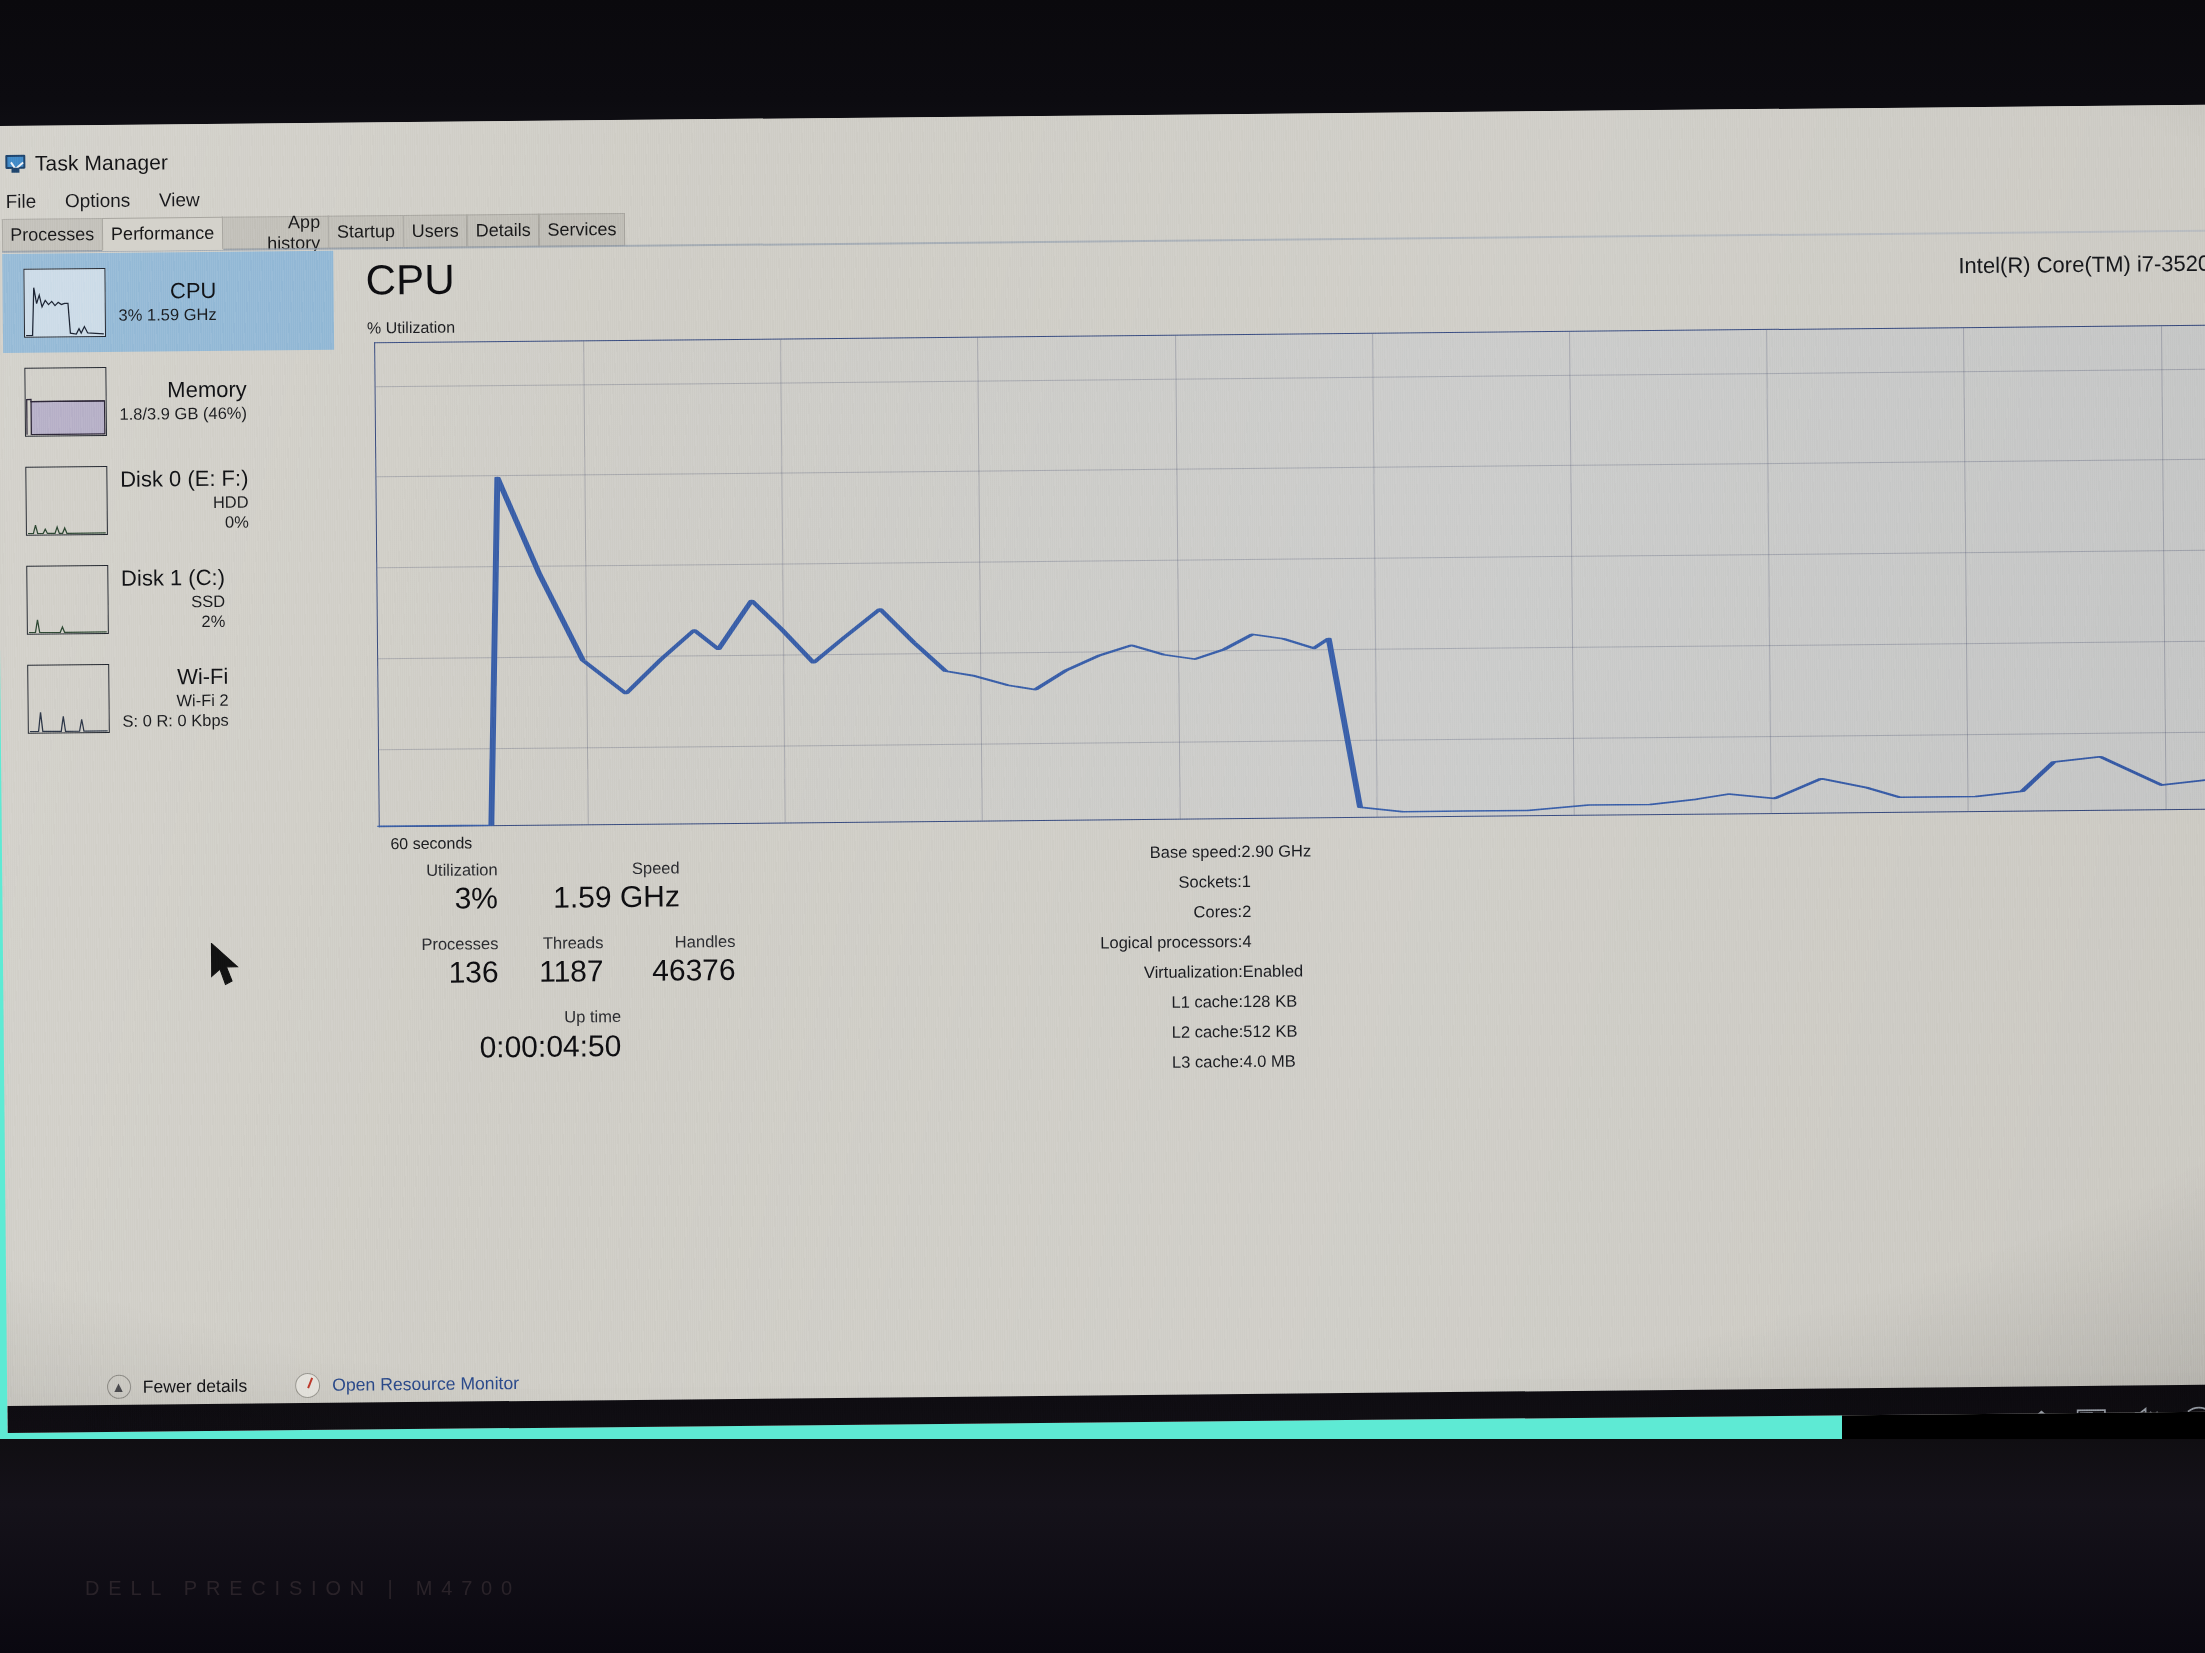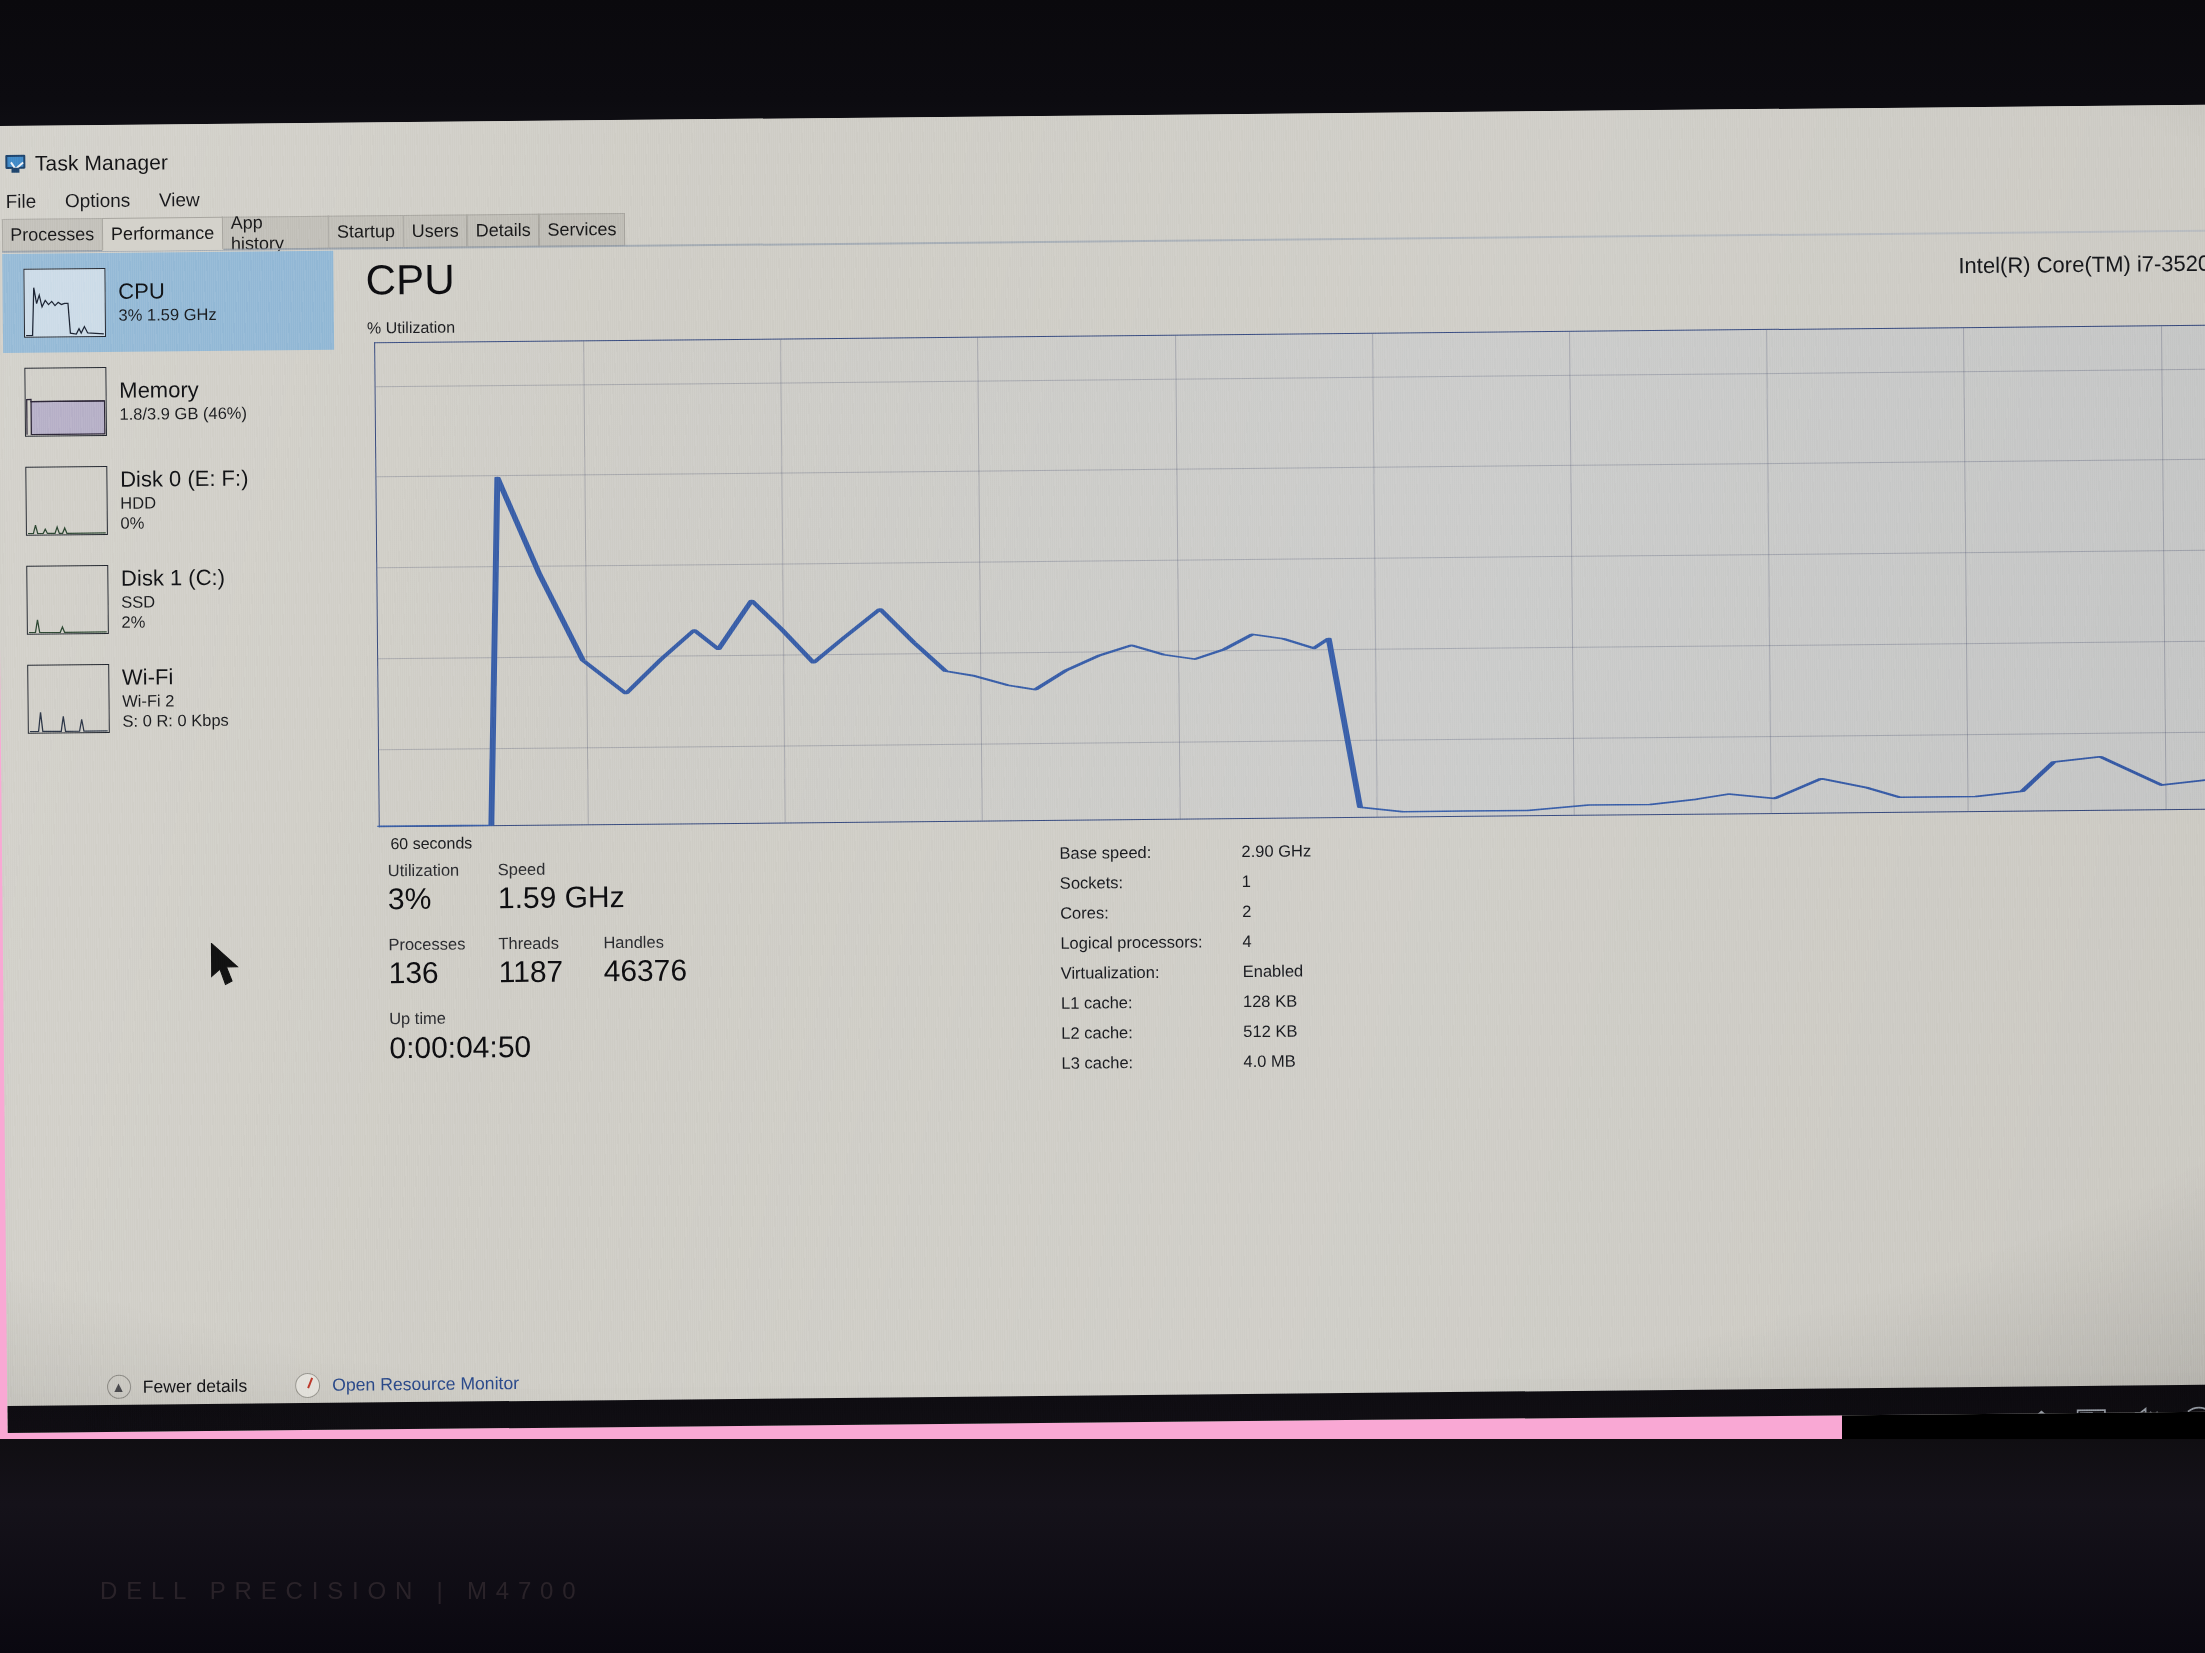--- a/index.html
+++ b/index.html
@@ -7,34 +7,35 @@
     width: 2205px; height: 1654px;
     background: #000;
     font-family: "Liberation Sans", sans-serif;
     overflow: hidden;
   }
 
   
   #photo {
     position: relative;
     width: 1842px; height: 1654px;
-    background: #f9a8d4;
+    background: #5eead4;
+    text-align: right;
   }
   
   .bezel-top {
     position: absolute; left: 0; top: 0; width: 2205px; height: 165px;
     background: linear-gradient(180deg,#0a090d 0%, #0c0b10 60%, #131218 100%);
   }
   .bezel-bottom {
     position: absolute; left: 0; top: 1439px; width: 2205px; height: 215px;
     background: linear-gradient(180deg,#100e12 0%, #15121a 30%, #0a0810 100%);
   }
   .bezel-label {
-    position: absolute; left: 100px; top: 1577px;
-    color: #3b3136; font-size: 24px; letter-spacing: 8.8px;
+    position: absolute; left: 85px; top: 1577px;
+    color: #3b3136; font-size: 20px; letter-spacing: 8.8px;
     font-family: "Liberation Sans", sans-serif; opacity: .62;
   }
 
   
   #screen {
     position: absolute;
     left: -5.5px; top: 126px;
     width: 2222px; height: 1307px;
     transform: rotate(-0.55deg);
     transform-origin: 0 0;

